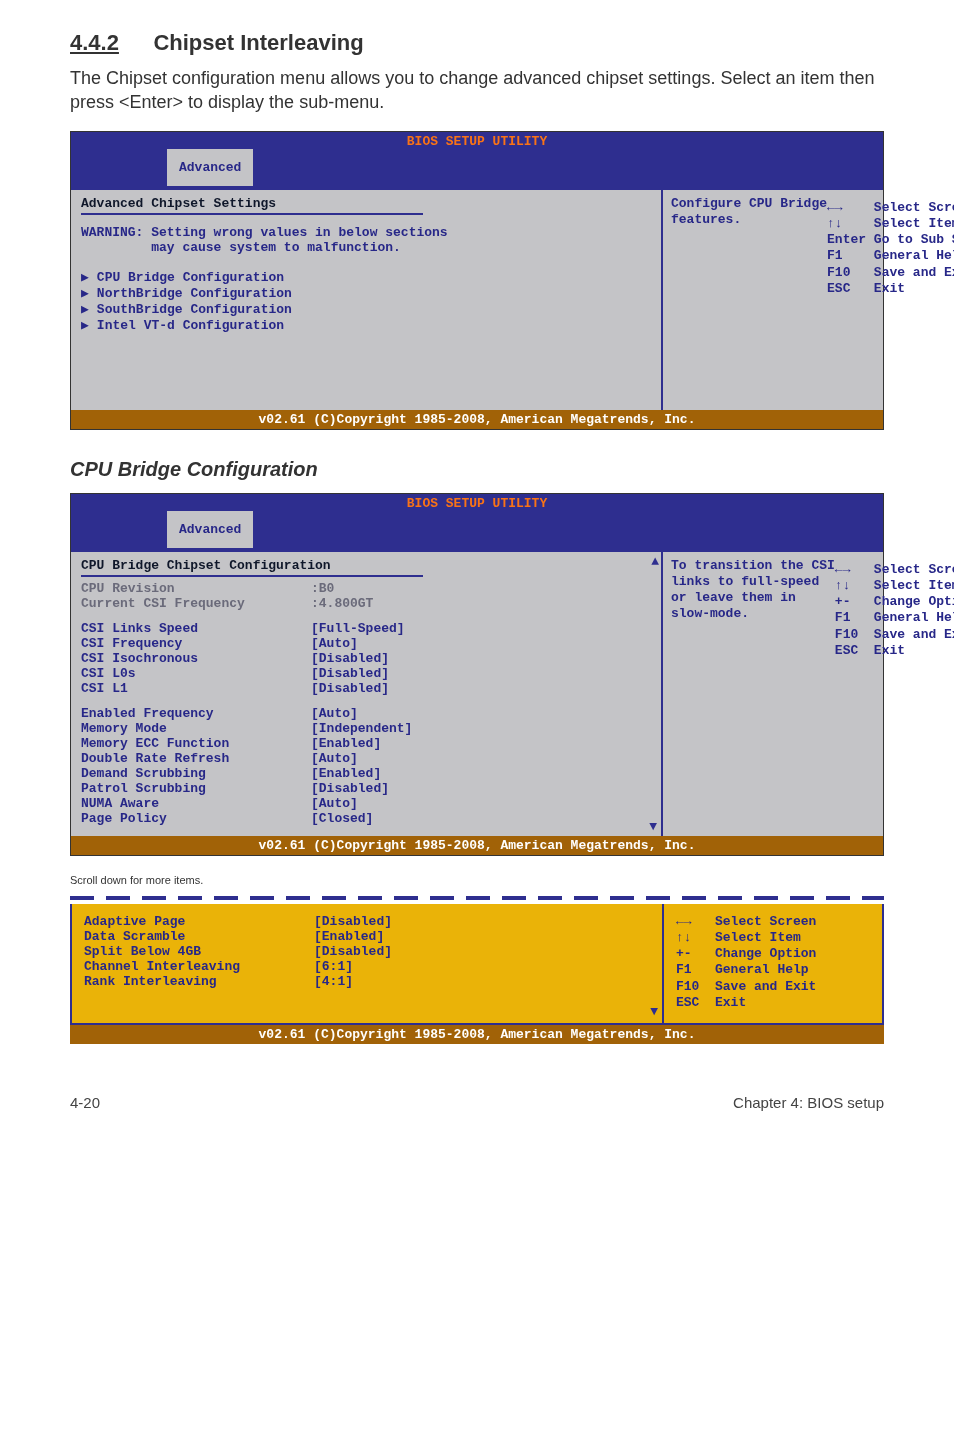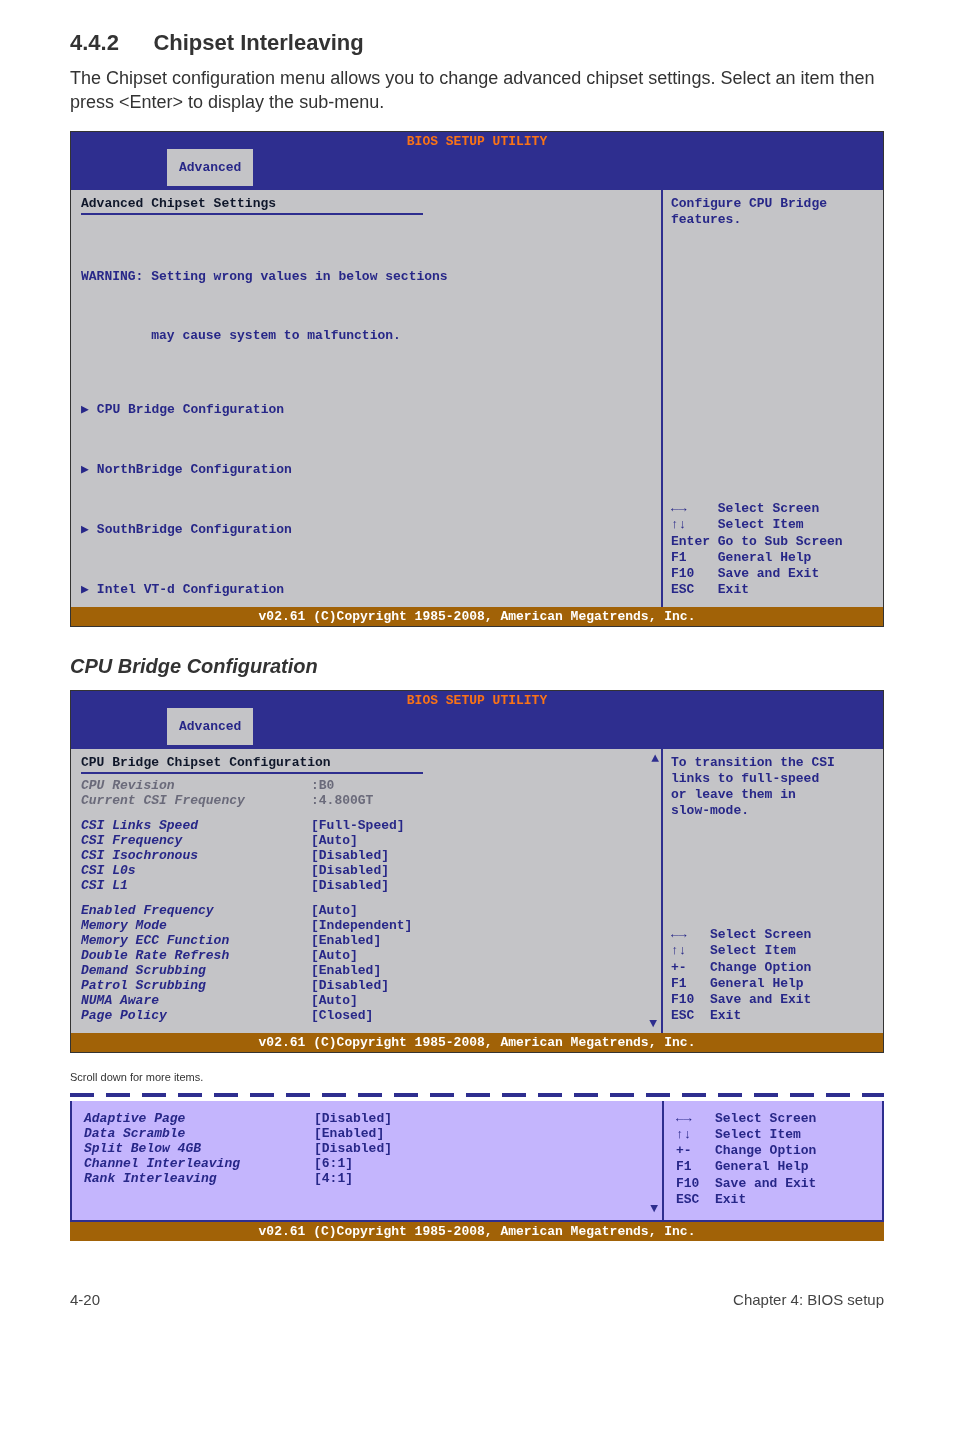--- a/index.html
+++ b/index.html
@@ -4,21 +4,21 @@
 <style>
   * { box-sizing: border-box; margin: 0; padding: 0; }
   body {
     width: 954px;
     background: #ffffff;
     font-family: Arial, Helvetica, sans-serif;
     color: #333;
     padding: 30px 70px 60px 70px;
   }
   .heading-row { margin-bottom: 10px; }
-  .heading-num { font-size: 22px; font-weight: bold; margin-right: 30px; }
+  .heading-num { font-size: 22px; font-weight: bold; margin-right: 30px; text-decoration: underline; }
   .heading-text { font-size: 22px; font-weight: bold; }
   .body-text { font-size: 18px; line-height: 1.35; margin-bottom: 16px; }
   .subheading { font-size: 20px; font-weight: bold; font-style: italic; margin: 28px 0 12px 0; }
   .normal-text { font-size: 11px; margin: 18px 0 10px 0; }
 
   .bios {
     width: 100%;
     border: 1px solid #333;
     background: #c4c4c7;
     font-family: "Courier New", monospace;
@@ -56,44 +56,44 @@
     border-right: 2px solid #2e2e8f;
     padding: 6px 10px 10px 10px;
     position: relative;
     min-height: 220px;
   }
   .bios-right {
     width: 220px;
     padding: 6px 8px 8px 8px;
     color: #272788;
     display: flex;
-    flex-direction: column;
+    flex-direction: row;
   }
   .bios-right .help-top { flex: 1; }
   .bios-footer {
     text-align: center;
     background: #a16207;
     color: #fff;
     padding: 2px 0;
     font-weight: bold;
   }
   .section-title {
     color: #0f172a;
     margin-bottom: 2px;
   }
   .section-sep {
     border: none;
     border-top: 2px solid #2e2e8f;
     margin: 2px 0 4px 0;
     width: 60%;
   }
-  .menu-line { color: #272788; white-space: pre; margin-top: 44px; }
+  .menu-line { color: #272788; white-space: pre; }
   .menu-line .tri { color: #272788; margin-right: 8px; }
   .kvrow { display: flex; }
-  .kvrow .k { width: 230px; white-space: pre; font-style: italic; }
+  .kvrow .k { width: 230px; white-space: pre; }
   .kvrow .v { white-space: pre; }
   .kvrow.dim { color: #6a6a7a; }
   .help-block, .nav-block { white-space: pre; line-height: 1.25; }
   .nav-block { margin-top: 4px; }
   .scroll-up, .scroll-down {
     color: #2e2e8f;
     position: absolute;
   }
   .scroll-up { right: 2px; top: 2px; }
   .scroll-down { position: static; float: right; margin-top: -14px; margin-right: 2px; }
@@ -108,21 +108,21 @@
   .frag-body {
     display: flex;
     font-family: "Courier New", monospace;
     font-size: 13px;
     font-weight: bold;
     background: #fff;
   }
   .frag-left, .frag-right {
     border: 2px solid #2e2e8f;
     border-top: none;
-    background: #c4b5fd;
+    background: #eab308;
     padding: 10px 10px 12px 12px;
     color: #272788;
   }
   .frag-left { flex: 1; border-right: 2px solid #2e2e8f; position: relative; }
   .frag-right { width: 220px; position: relative; border-left: none; }
   .frag-right .nav-block { margin-top: 0; }
   .frag-arrow-down {
     position: absolute; right: 4px; bottom: 4px; color: #2e2e8f;
   }
   .page-footer {

